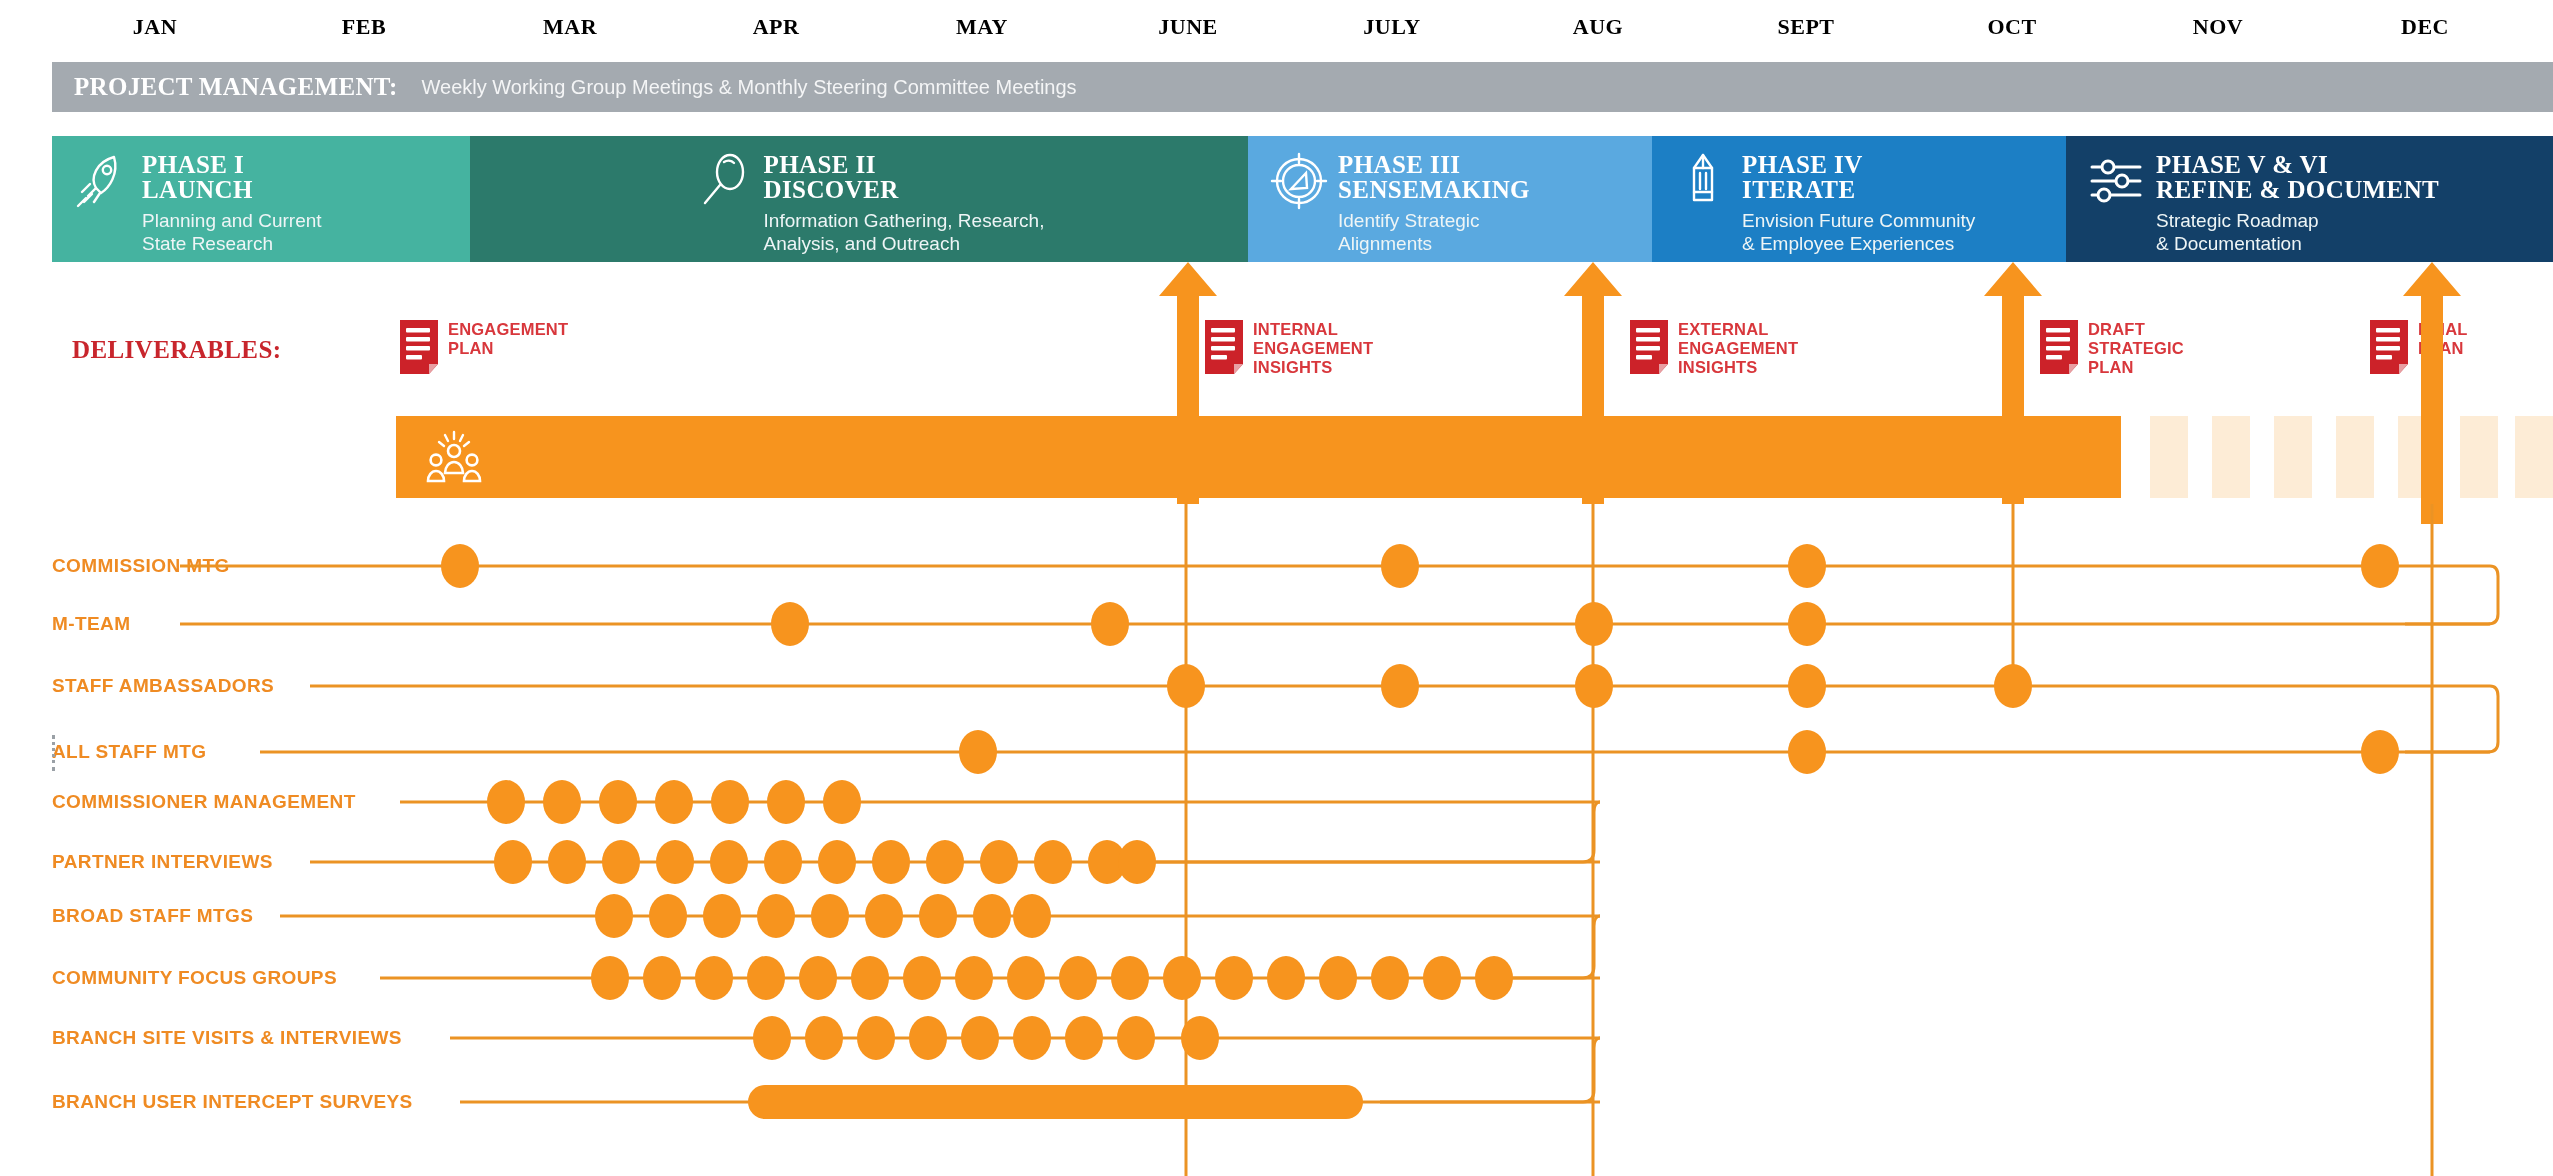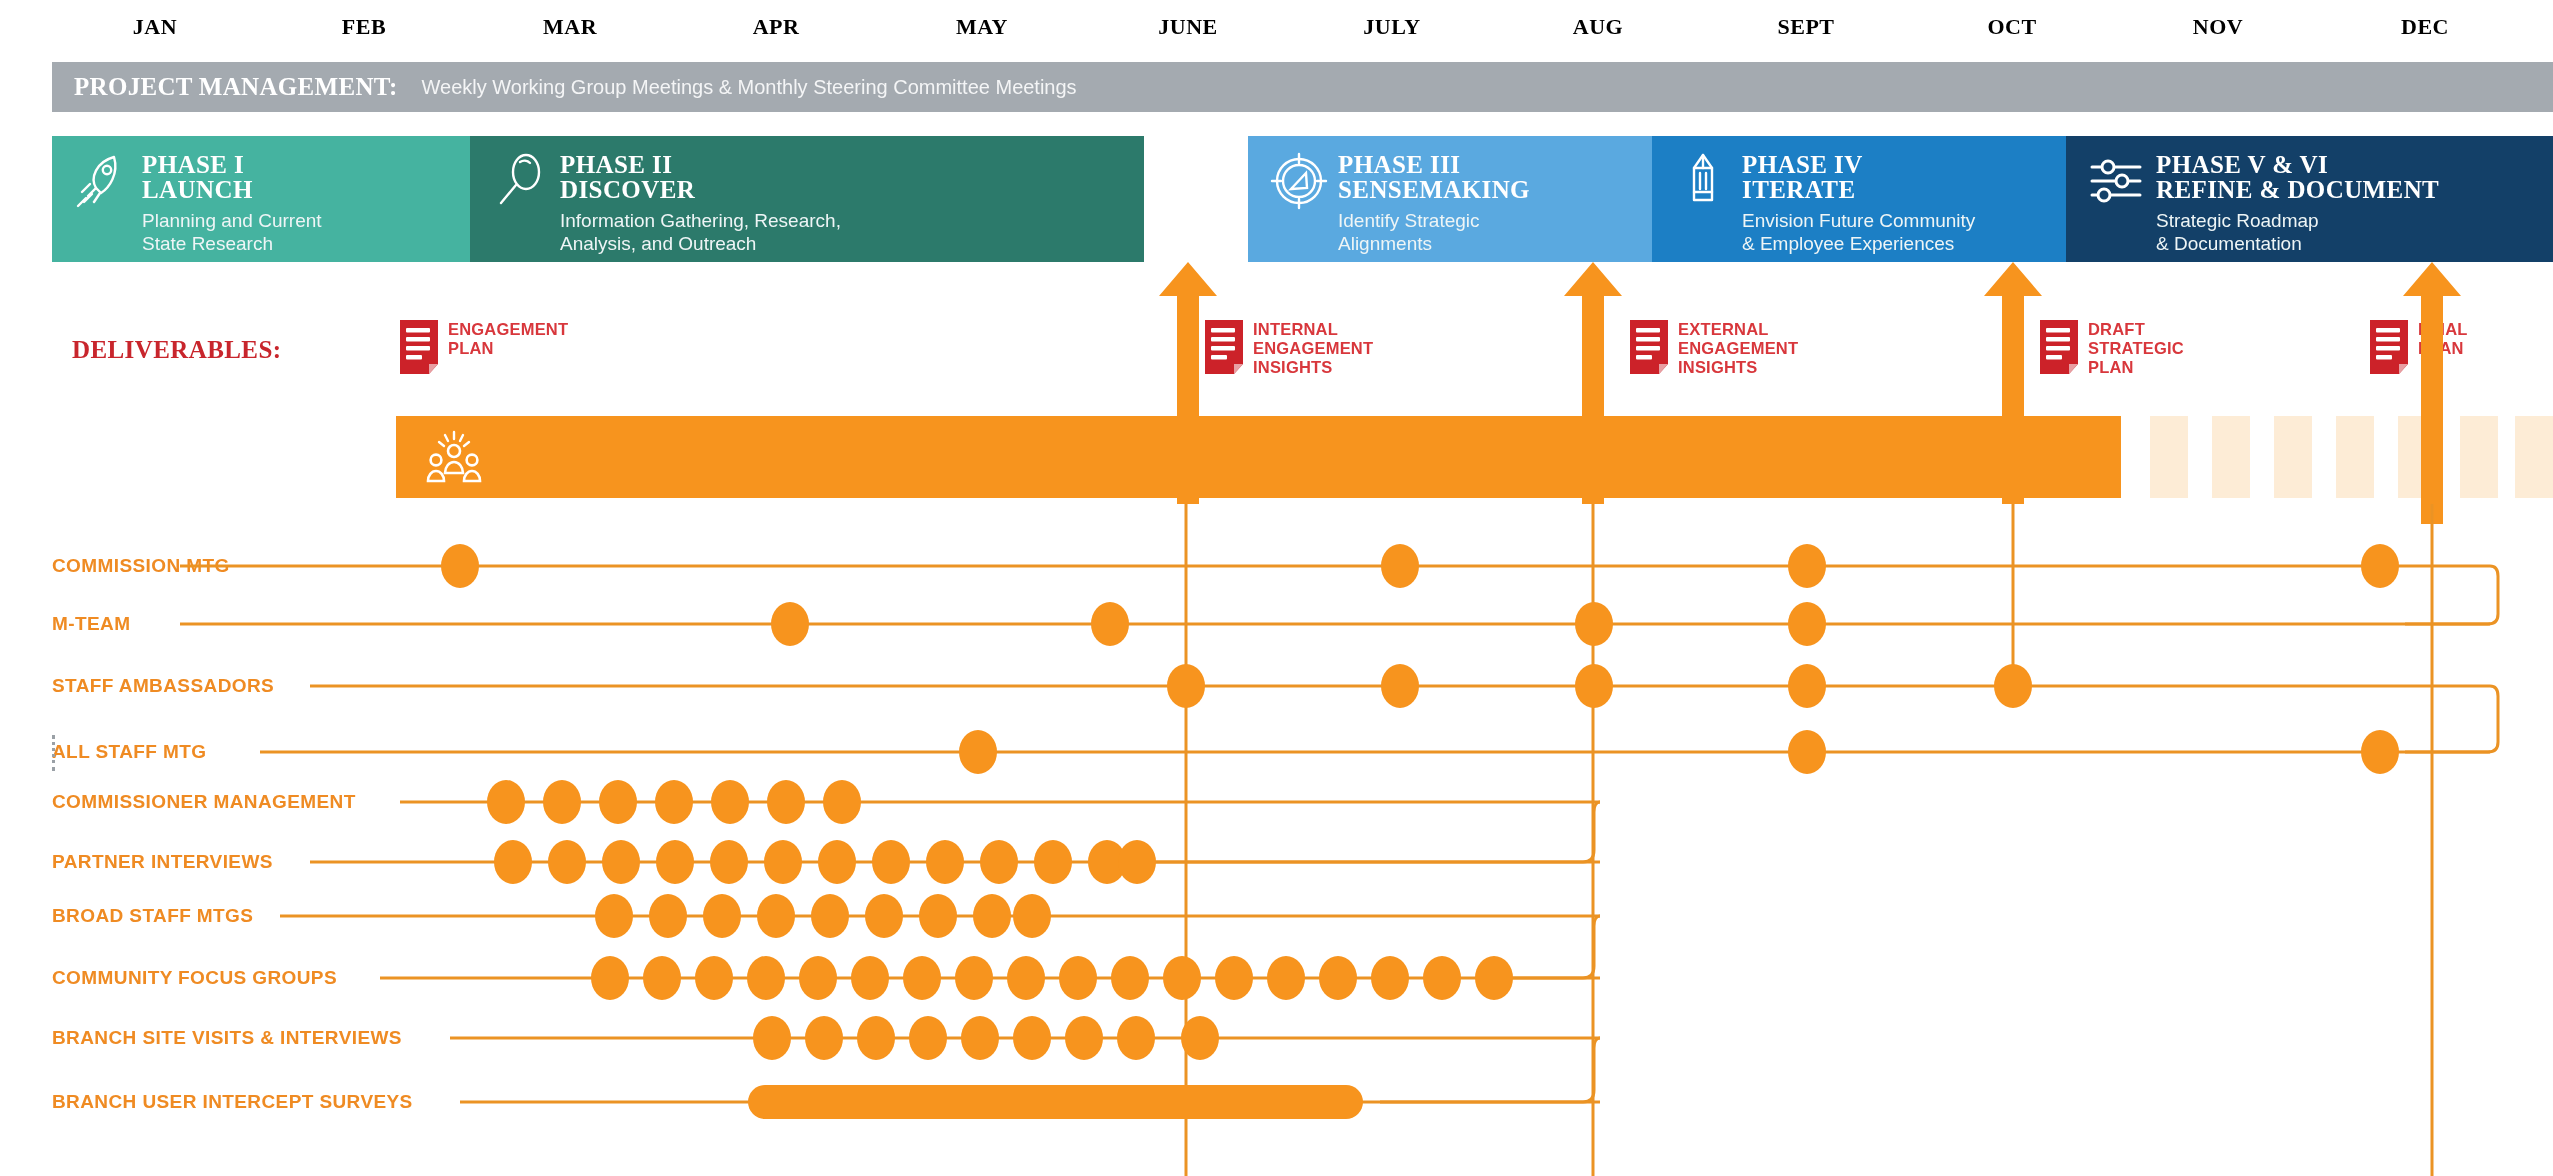--- a/index.html
+++ b/index.html
@@ -148,21 +148,21 @@
               <path d="M4 54 L12 46"></path>
             </g>
           </svg></span>
         <span class="ptext">
           <span class="pname" style="display:block">PHASE I</span>
           <span class="pname" style="display:block">LAUNCH</span>
           <span class="pdesc" style="display:block">Planning and Current</span>
           <span class="pdesc" style="display:block;margin-top:0">State Research</span>
         </span>
       </div>
-      <div class="phase" style="left: 418px; width: 674px; background: rgb(44, 122, 107);">
+      <div class="phase" style="left: 418px; width: 778px; background: rgb(44, 122, 107); justify-content: center;">
         <span class="picon"><svg viewBox="0 0 58 58" width="58" height="58">
             <g fill="none" stroke="#fff" stroke-width="2.4" stroke-linecap="round">
               <ellipse cx="34" cy="20" rx="13" ry="17"></ellipse>
               <path d="M28 10 a8 8 0 0 1 10 1"></path>
               <line x1="24" y1="33" x2="9" y2="51"></line>
             </g>
           </svg></span>
         <span class="ptext">
           <span class="pname" style="display:block">PHASE II</span>
           <span class="pname" style="display:block">DISCOVER</span>

